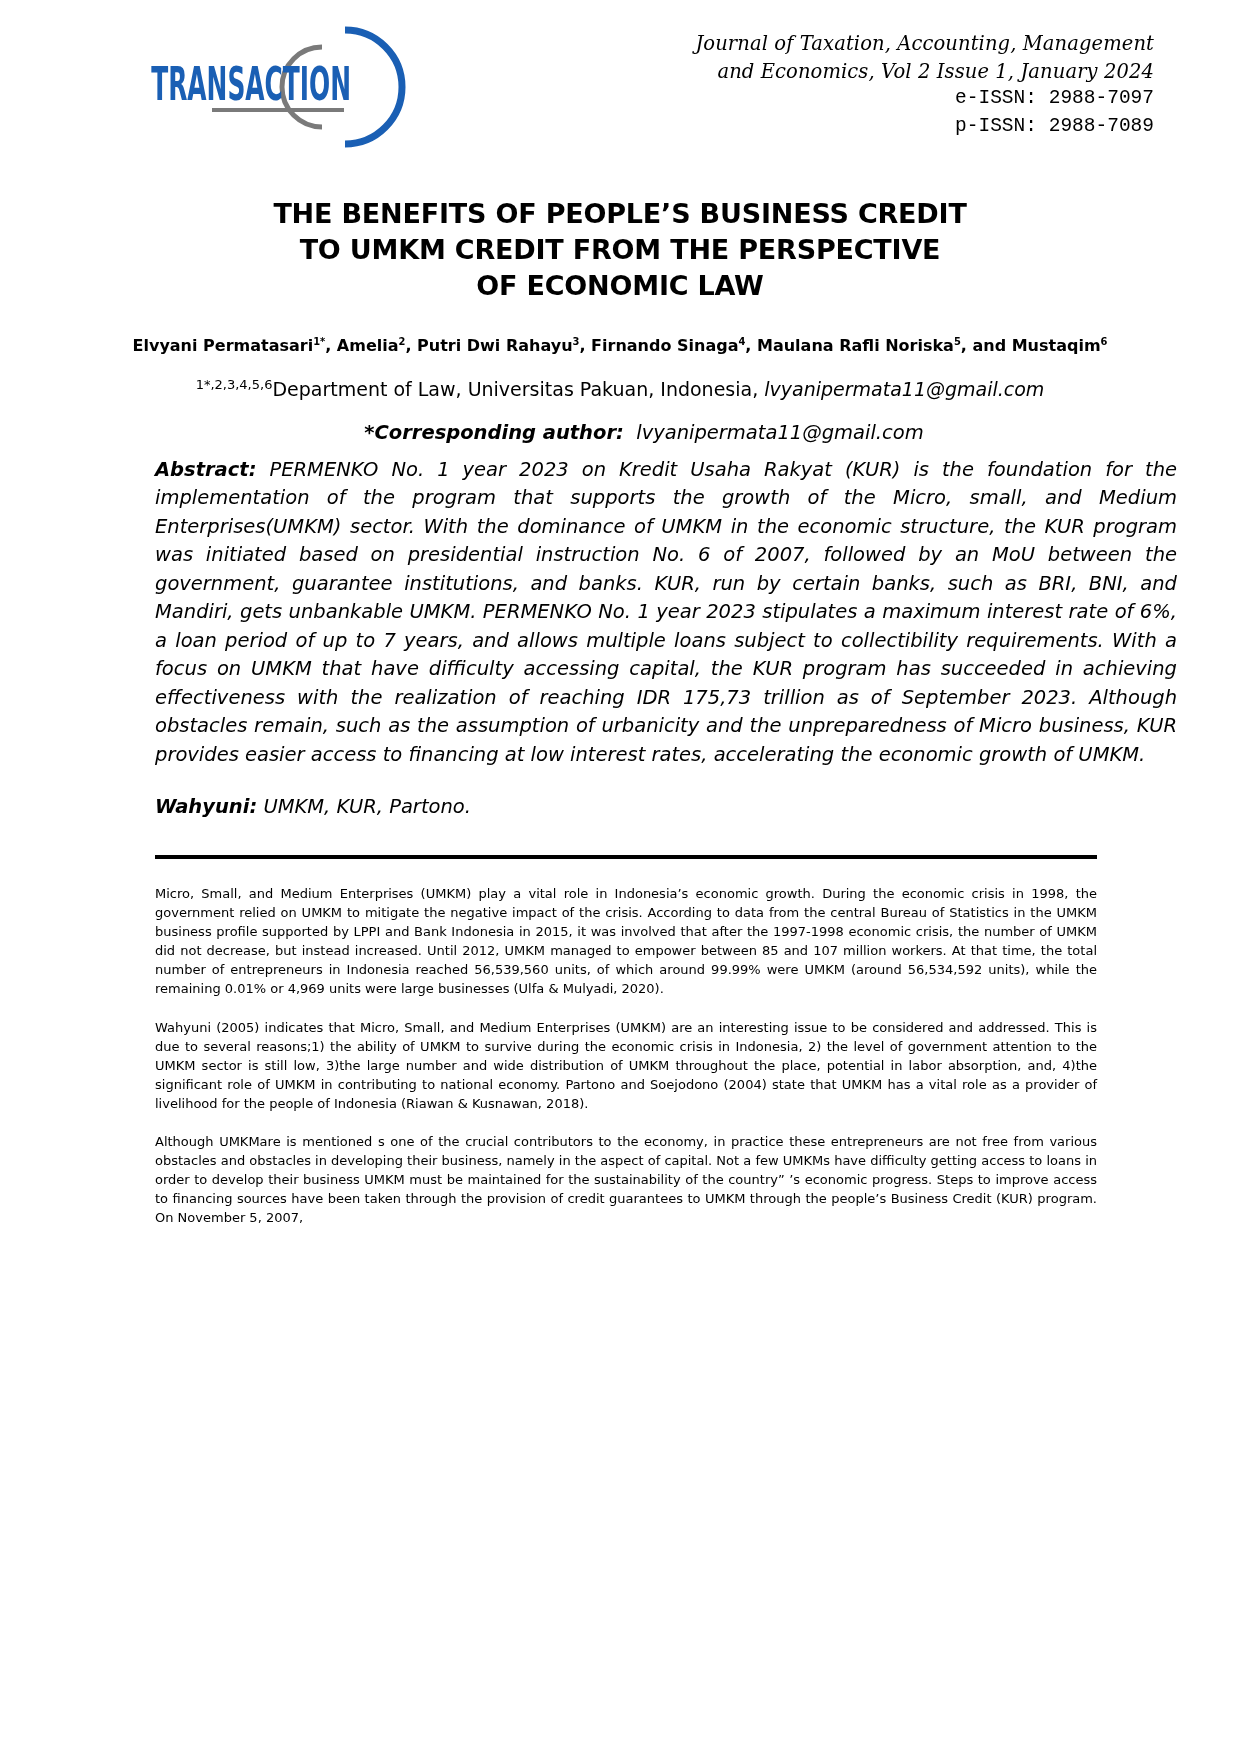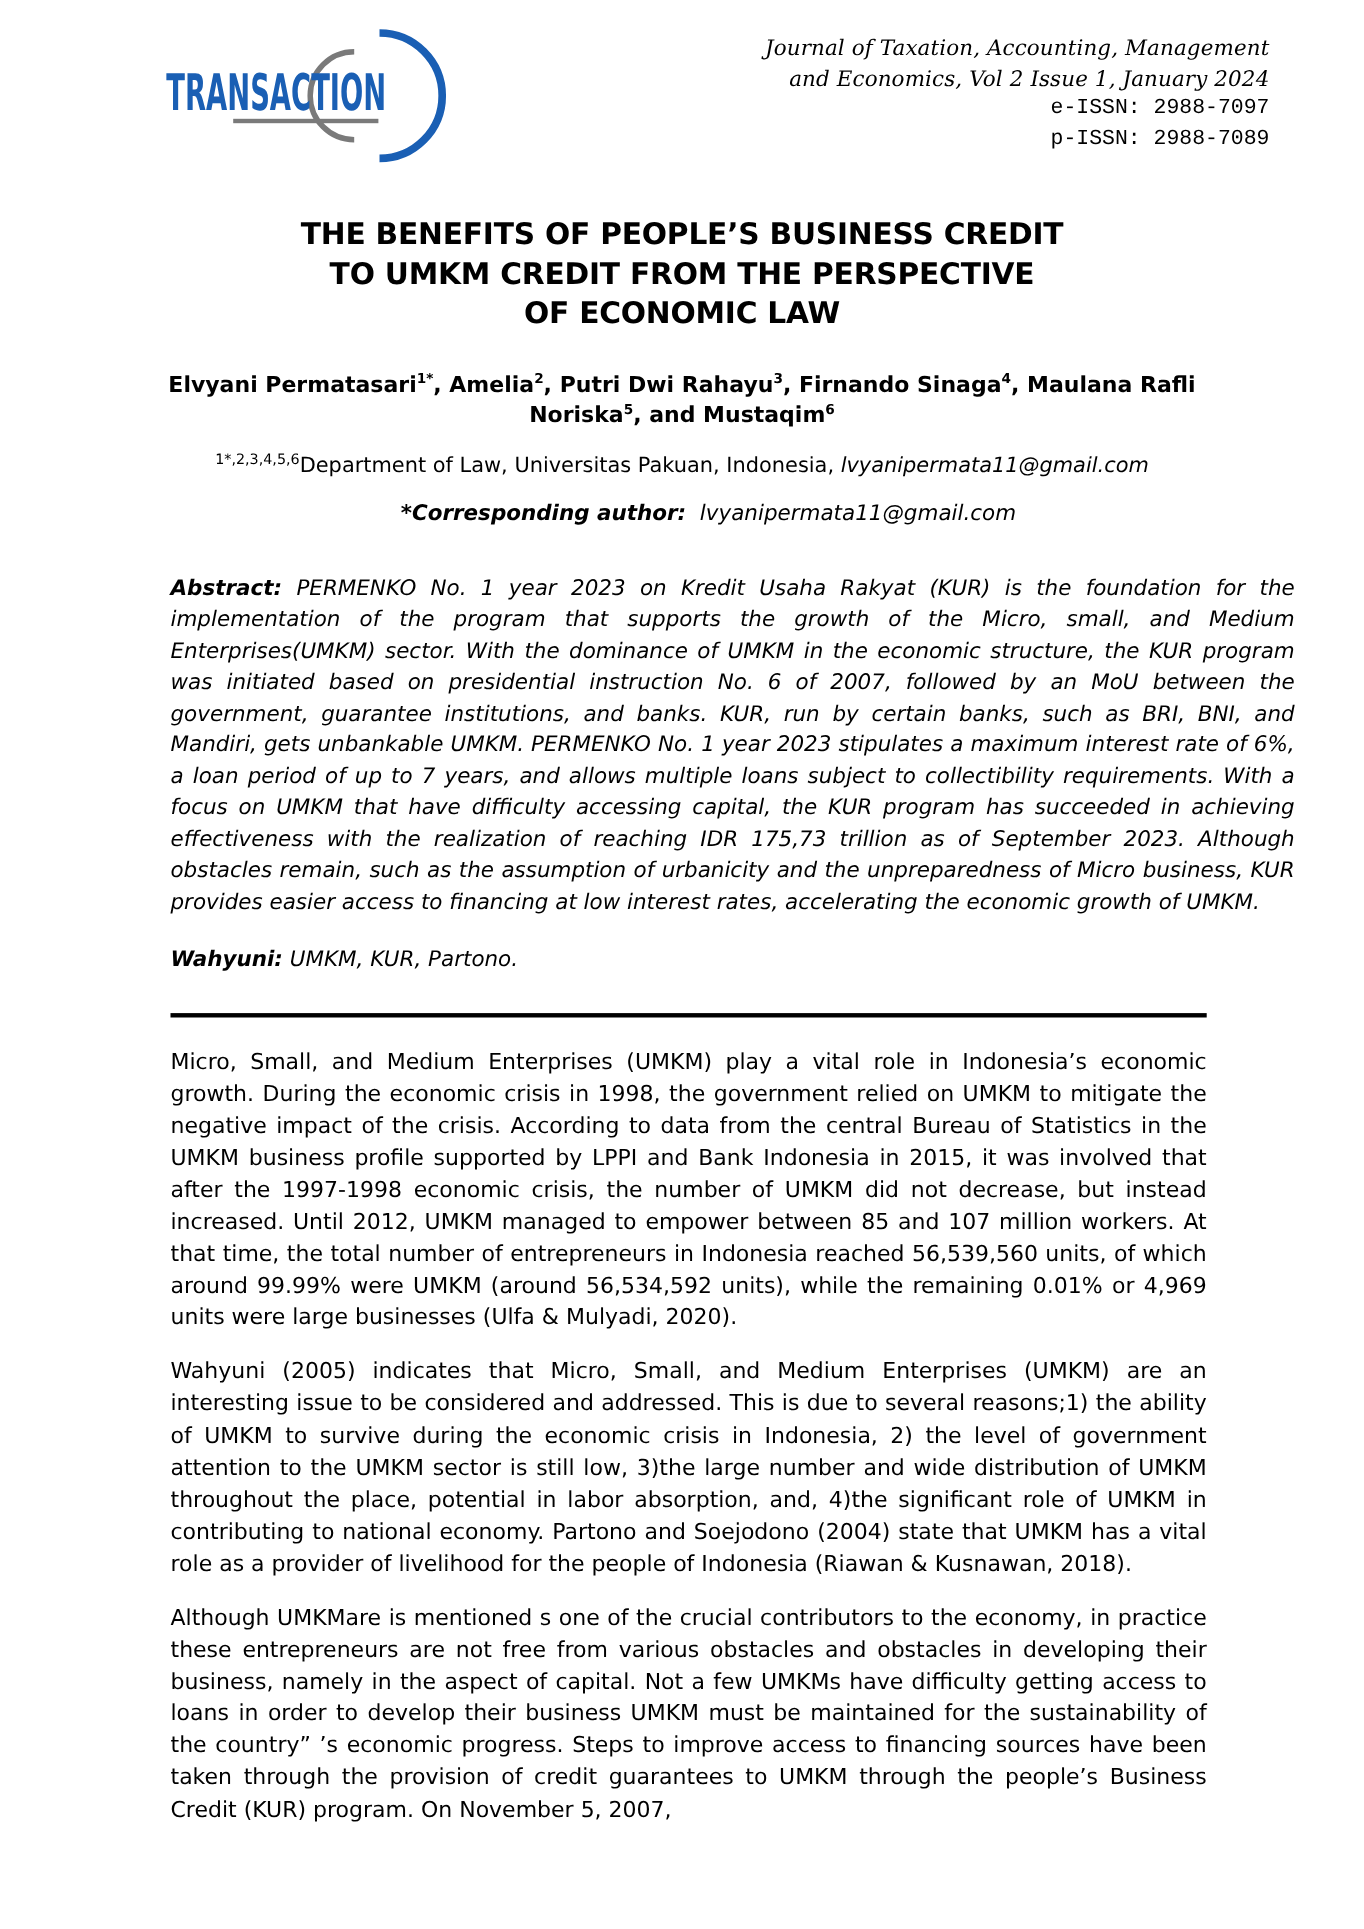--- a/index.html
+++ b/index.html
@@ -70,21 +70,21 @@
   }
 
   
   .authors-block {
     margin: 30px 105px 0 105px;
     text-align: center;
   }
   .author-names {
     font-family: "DejaVu Sans", sans-serif;
     font-weight: bold;
-    font-size: 20px;
+    font-size: 16px;
     line-height: 1.42;
   }
   .affiliation {
     font-family: "DejaVu Sans", sans-serif;
     font-size: 19px;
     line-height: 1.4;
     margin-top: 19px;
   }
   .affiliation .email-it {
     font-style: italic;
@@ -105,21 +105,21 @@
     line-height: 0;
   }
   .sup-pre {
     font-size: 13px;
     vertical-align: super;
     line-height: 0;
   }
 
   
   .abstract-block {
-    margin: 43px 0 0 0;
+    margin: 12px 0 0 0;
     padding: 0 63px 0 155px;
     box-sizing: border-box;
   }
   .abstract-text {
     font-family: "DejaVu Sans", sans-serif;
     font-style: italic;
     font-size: 19.5px;
     line-height: 1.46;
     text-align: justify;
   }
@@ -152,21 +152,21 @@
   }
   .section-heading {
     font-family: "DejaVu Sans", sans-serif;
     font-weight: bold;
     font-size: 20px;
     line-height: 1.3;
     margin-bottom: 2px;
   }
   .body-para {
     font-family: "DejaVu Sans", sans-serif;
-    font-size: 20px;
+    font-size: 13px;
     line-height: 1.455;
     text-align: justify;
     margin: 17px 0 20px 0;
   }
   .body-para:last-child {
     margin-bottom: 0;
   }
 </style>
 </head>
 <body>

